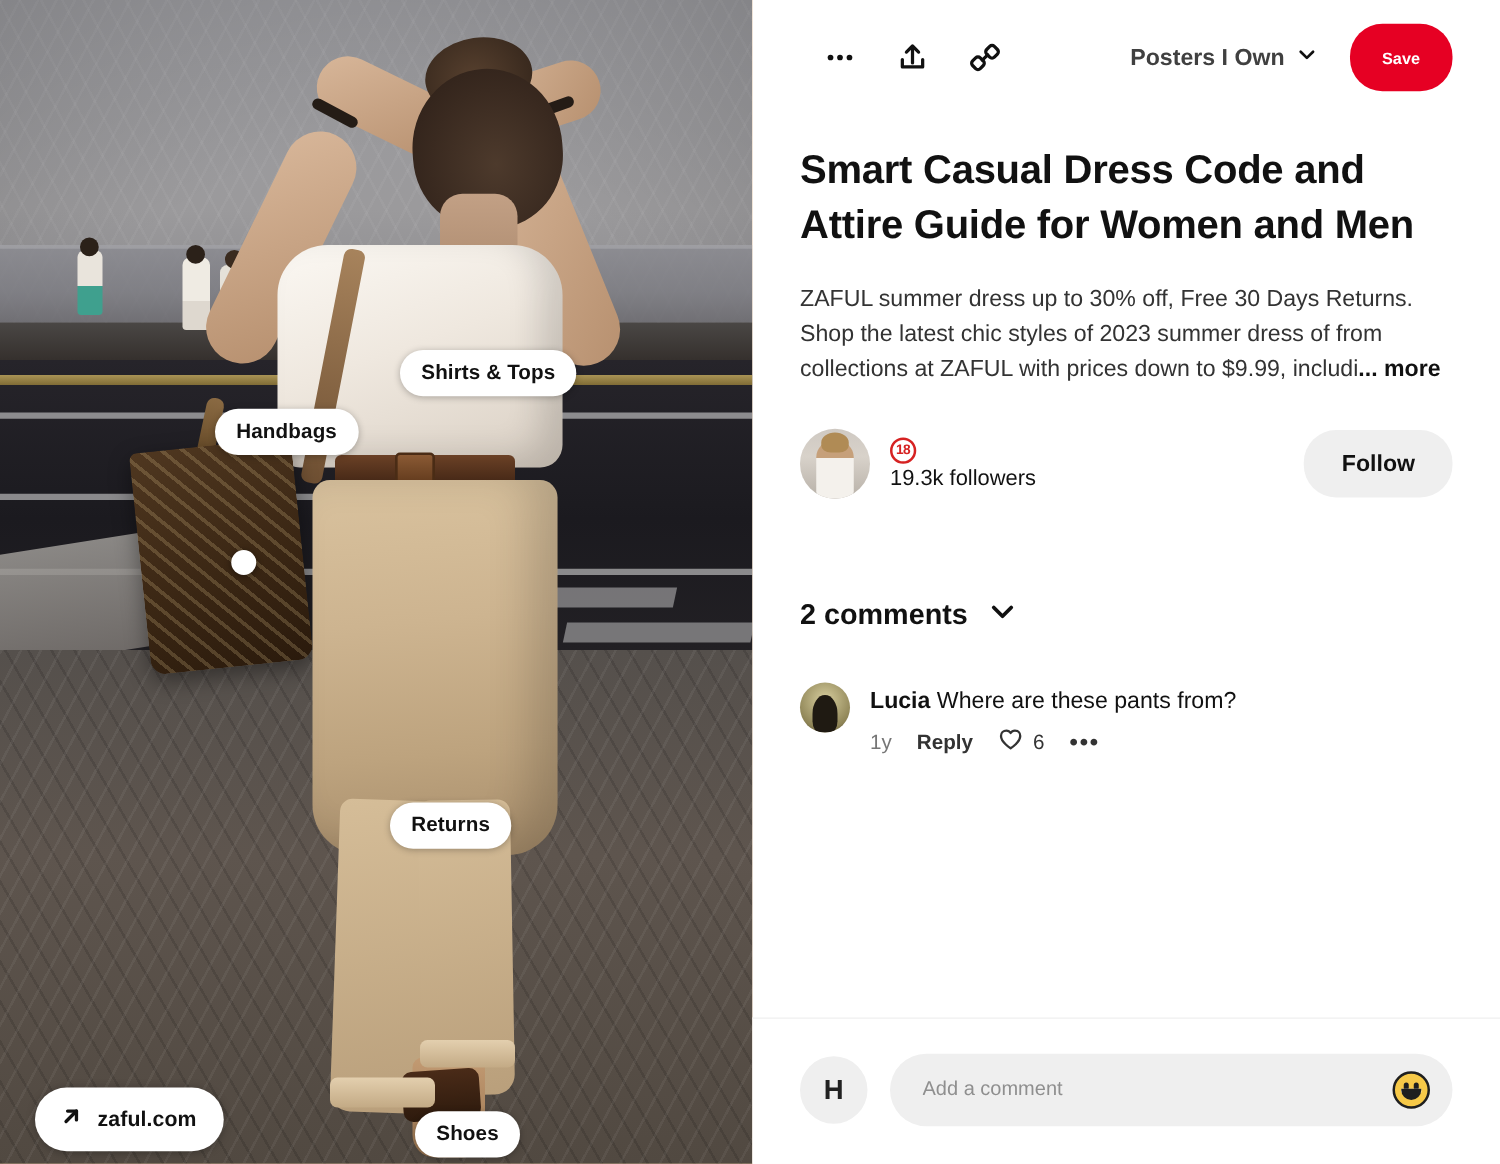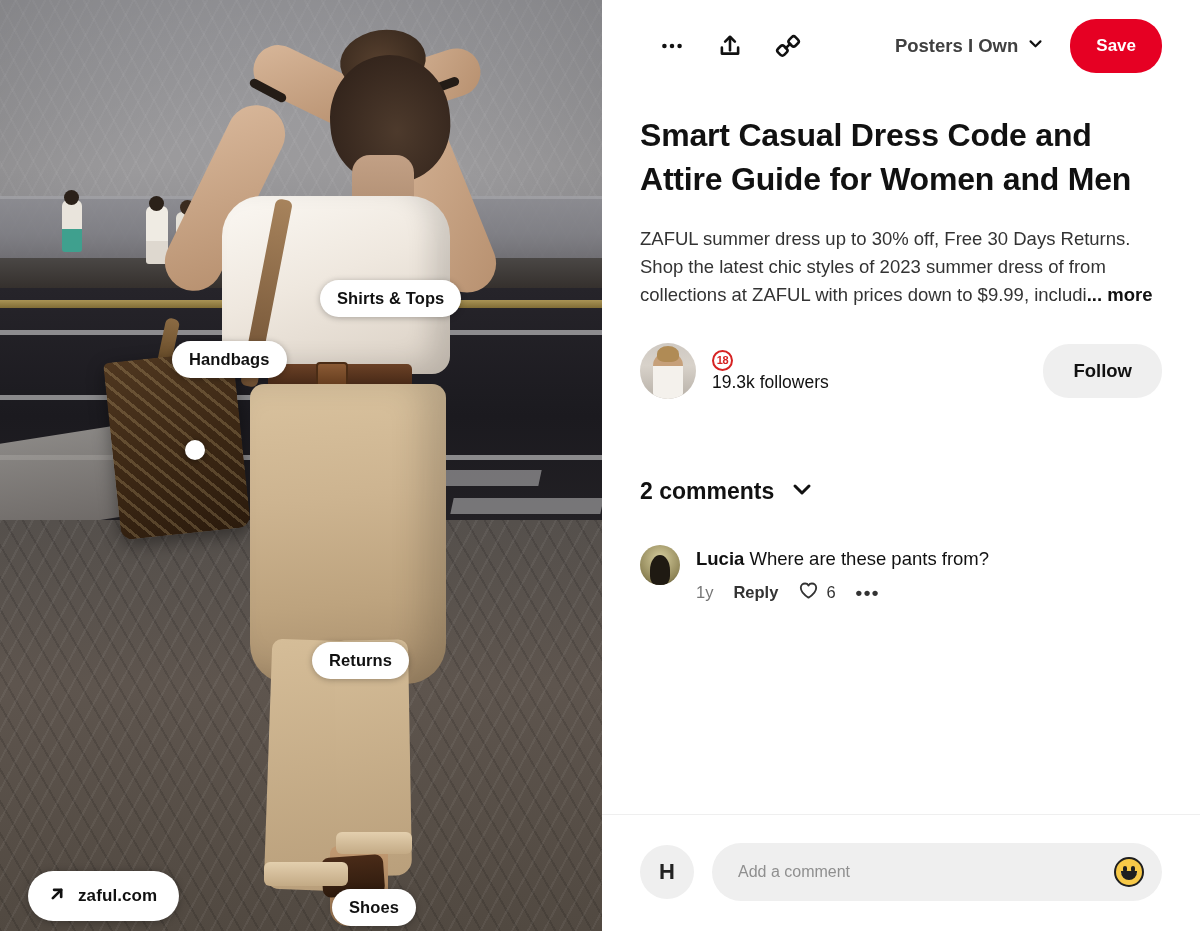--- a/index.html
+++ b/index.html
@@ -258,21 +258,21 @@
     cursor: pointer; padding: 6px 4px;
   }
   .save-btn {
     margin-left: 22px;
     background: #e60023;
     color: #fff;
     border: none;
     border-radius: 26px;
     height: 54px;
     padding: 0 26px;
-    font-size: 17px;
+    font-size: 13px;
     font-weight: 700;
     font-family: "Liberation Sans", sans-serif;
     cursor: pointer;
   }
   .source-link {
     position: absolute;
     left: 38px; top: -10px;
     font-size: 16px;
     color: #111;
     text-decoration: underline;
@@ -481,21 +481,21 @@
       <div class="fig leg leg-r"></div>
       <div class="fig foot"></div>
       <div class="fig sandal"></div>
       <div class="fig cuff cuff-l"></div>
       <div class="fig cuff cuff-r"></div>
     </div>
 
     <div class="tag" style="left:320px;top:280px;">
       <span>Shirts &amp; Tops</span>
     </div>
-    <div class="tag" style="left:172px;top:341px;">
+    <div class="tag" style="left:172px;top:327px;">
       <span>Handbags</span>
     </div>
     <div class="tag" style="left:312px;top:642px;">
       <span>Returns</span>
     </div>
     <div class="tag" style="left:332px;top:889px;">
       <span>Shoes</span>
     </div>
 
     <div class="hotspot" style="left:185px;top:440px;"></div>

